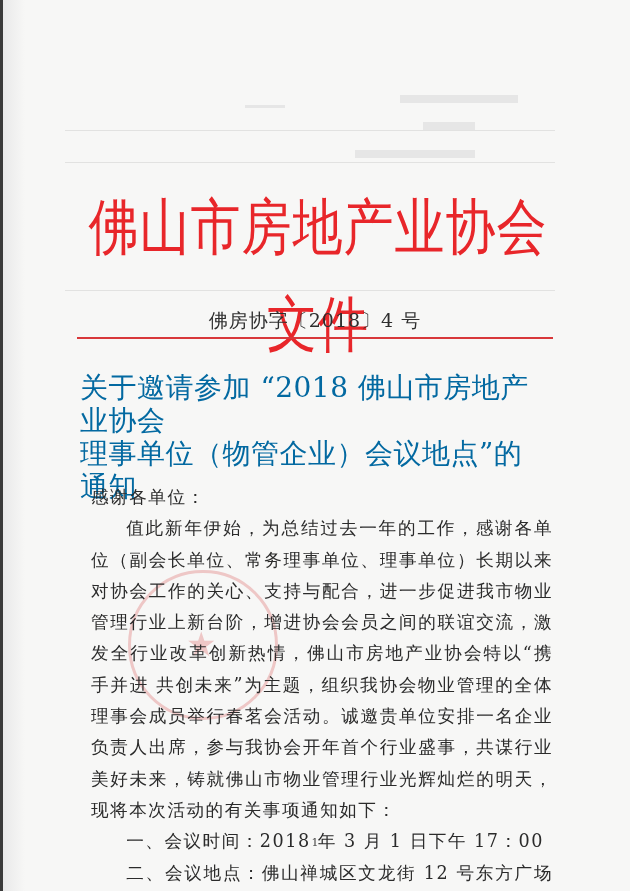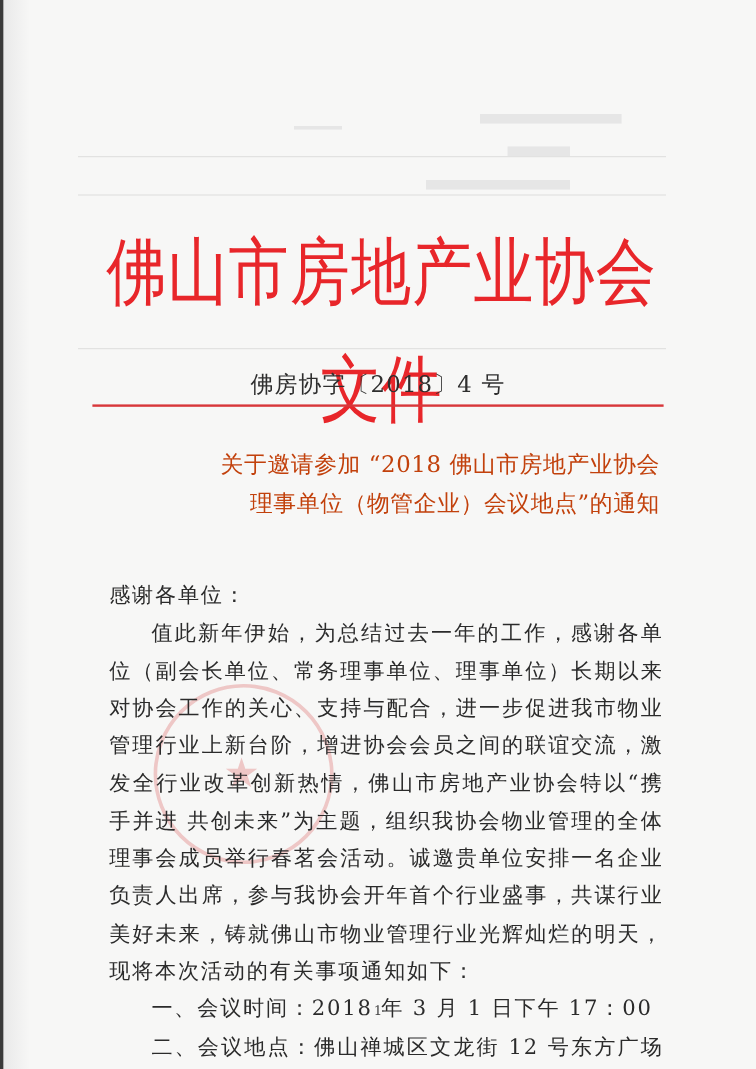--- a/index.html
+++ b/index.html
@@ -25,22 +25,22 @@
     transform: scaleY(1.22); transform-origin: top center;
     font-weight: normal;
   }
   .docno {
     position: absolute; left: 77px; top: 308px; width: 476px; text-align: center;
     font-size: 19px; color: #2e2e2e; letter-spacing: 1px;
   }
   .red-rule { position: absolute; left: 77px; top: 337px; width: 476px; height: 2px; background: #d8373a; }
 
   .title {
-    position: absolute; left: 80px; top: 371px; width: 470px; text-align: right;
-    font-size: 19px; line-height: 33px; color: #c2410c; letter-spacing: 0.5px;
+    position: absolute; left: 80px; top: 371px; width: 470px; text-align: left;
+    font-size: 28px; line-height: 33px; color: #0369a1; letter-spacing: 0.5px;
   }
   .body {
     position: absolute; left: 91px; top: 482px; width: 462px;
     font-size: 17.6px; line-height: 31.3px; color: #2b2b2b;
     text-align: justify; letter-spacing: 1.5px;
   }
   .body p { margin: 0; }
   .indent { text-indent: 2em; }
 
   .seal {

